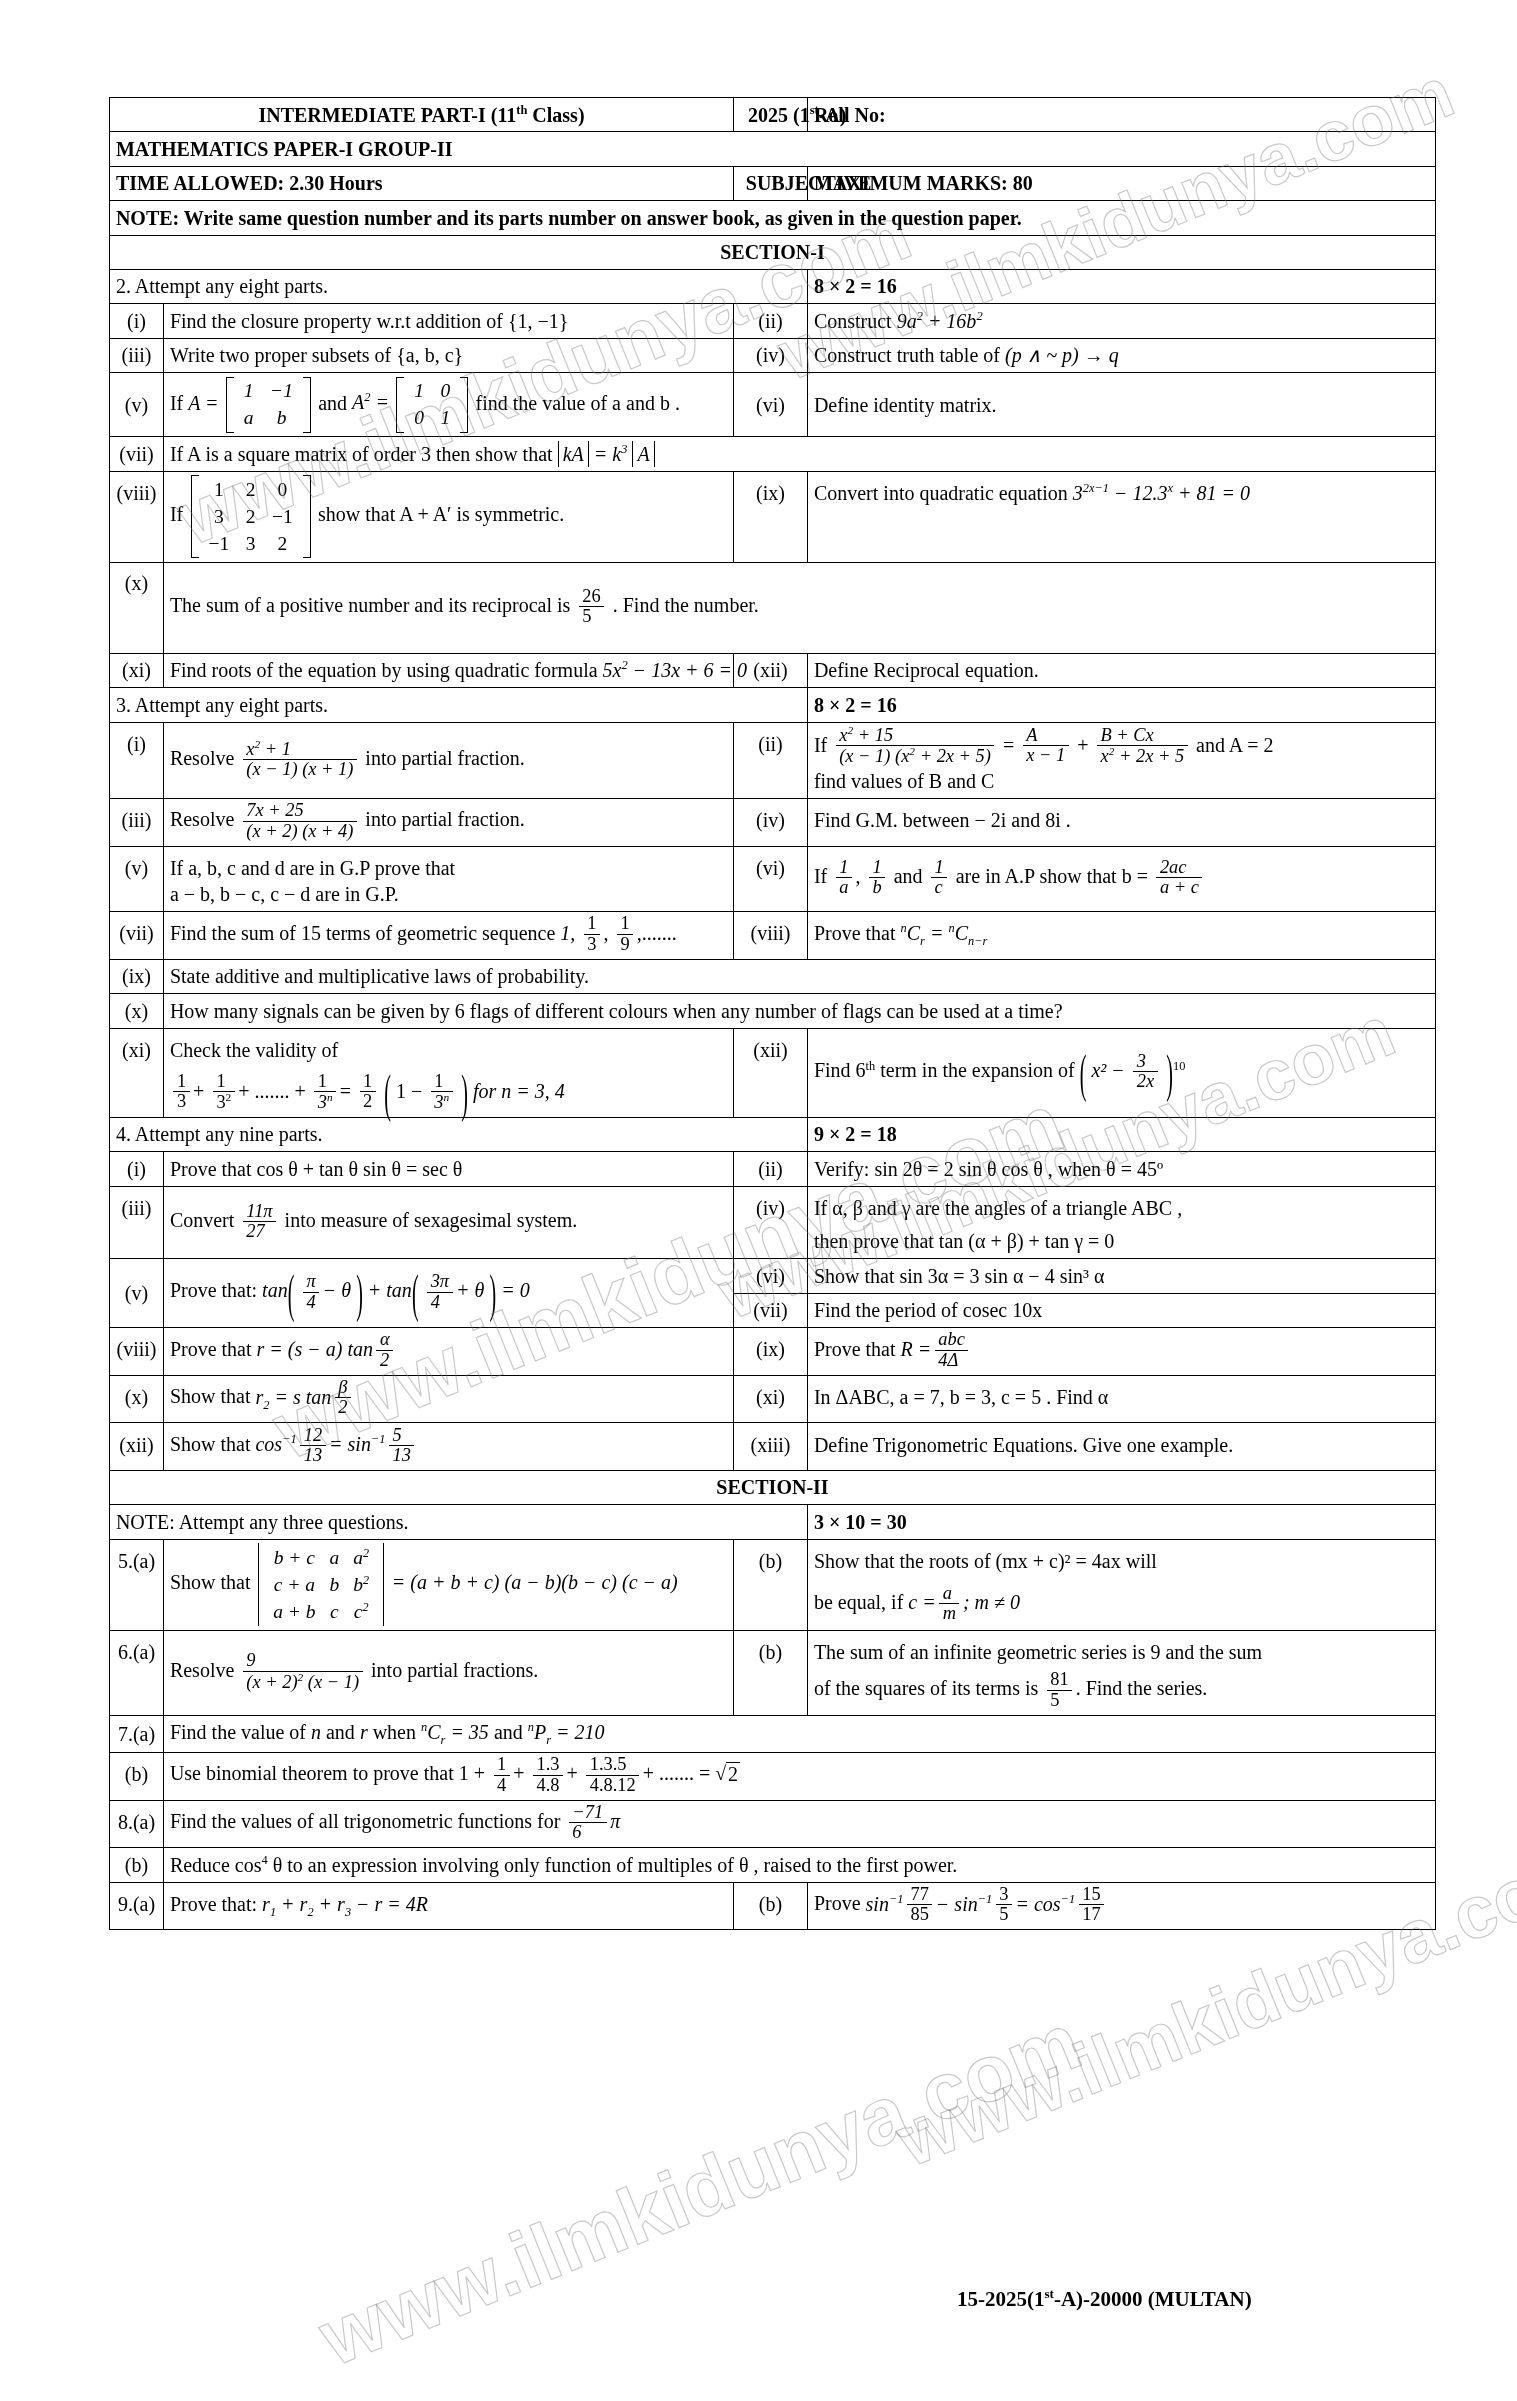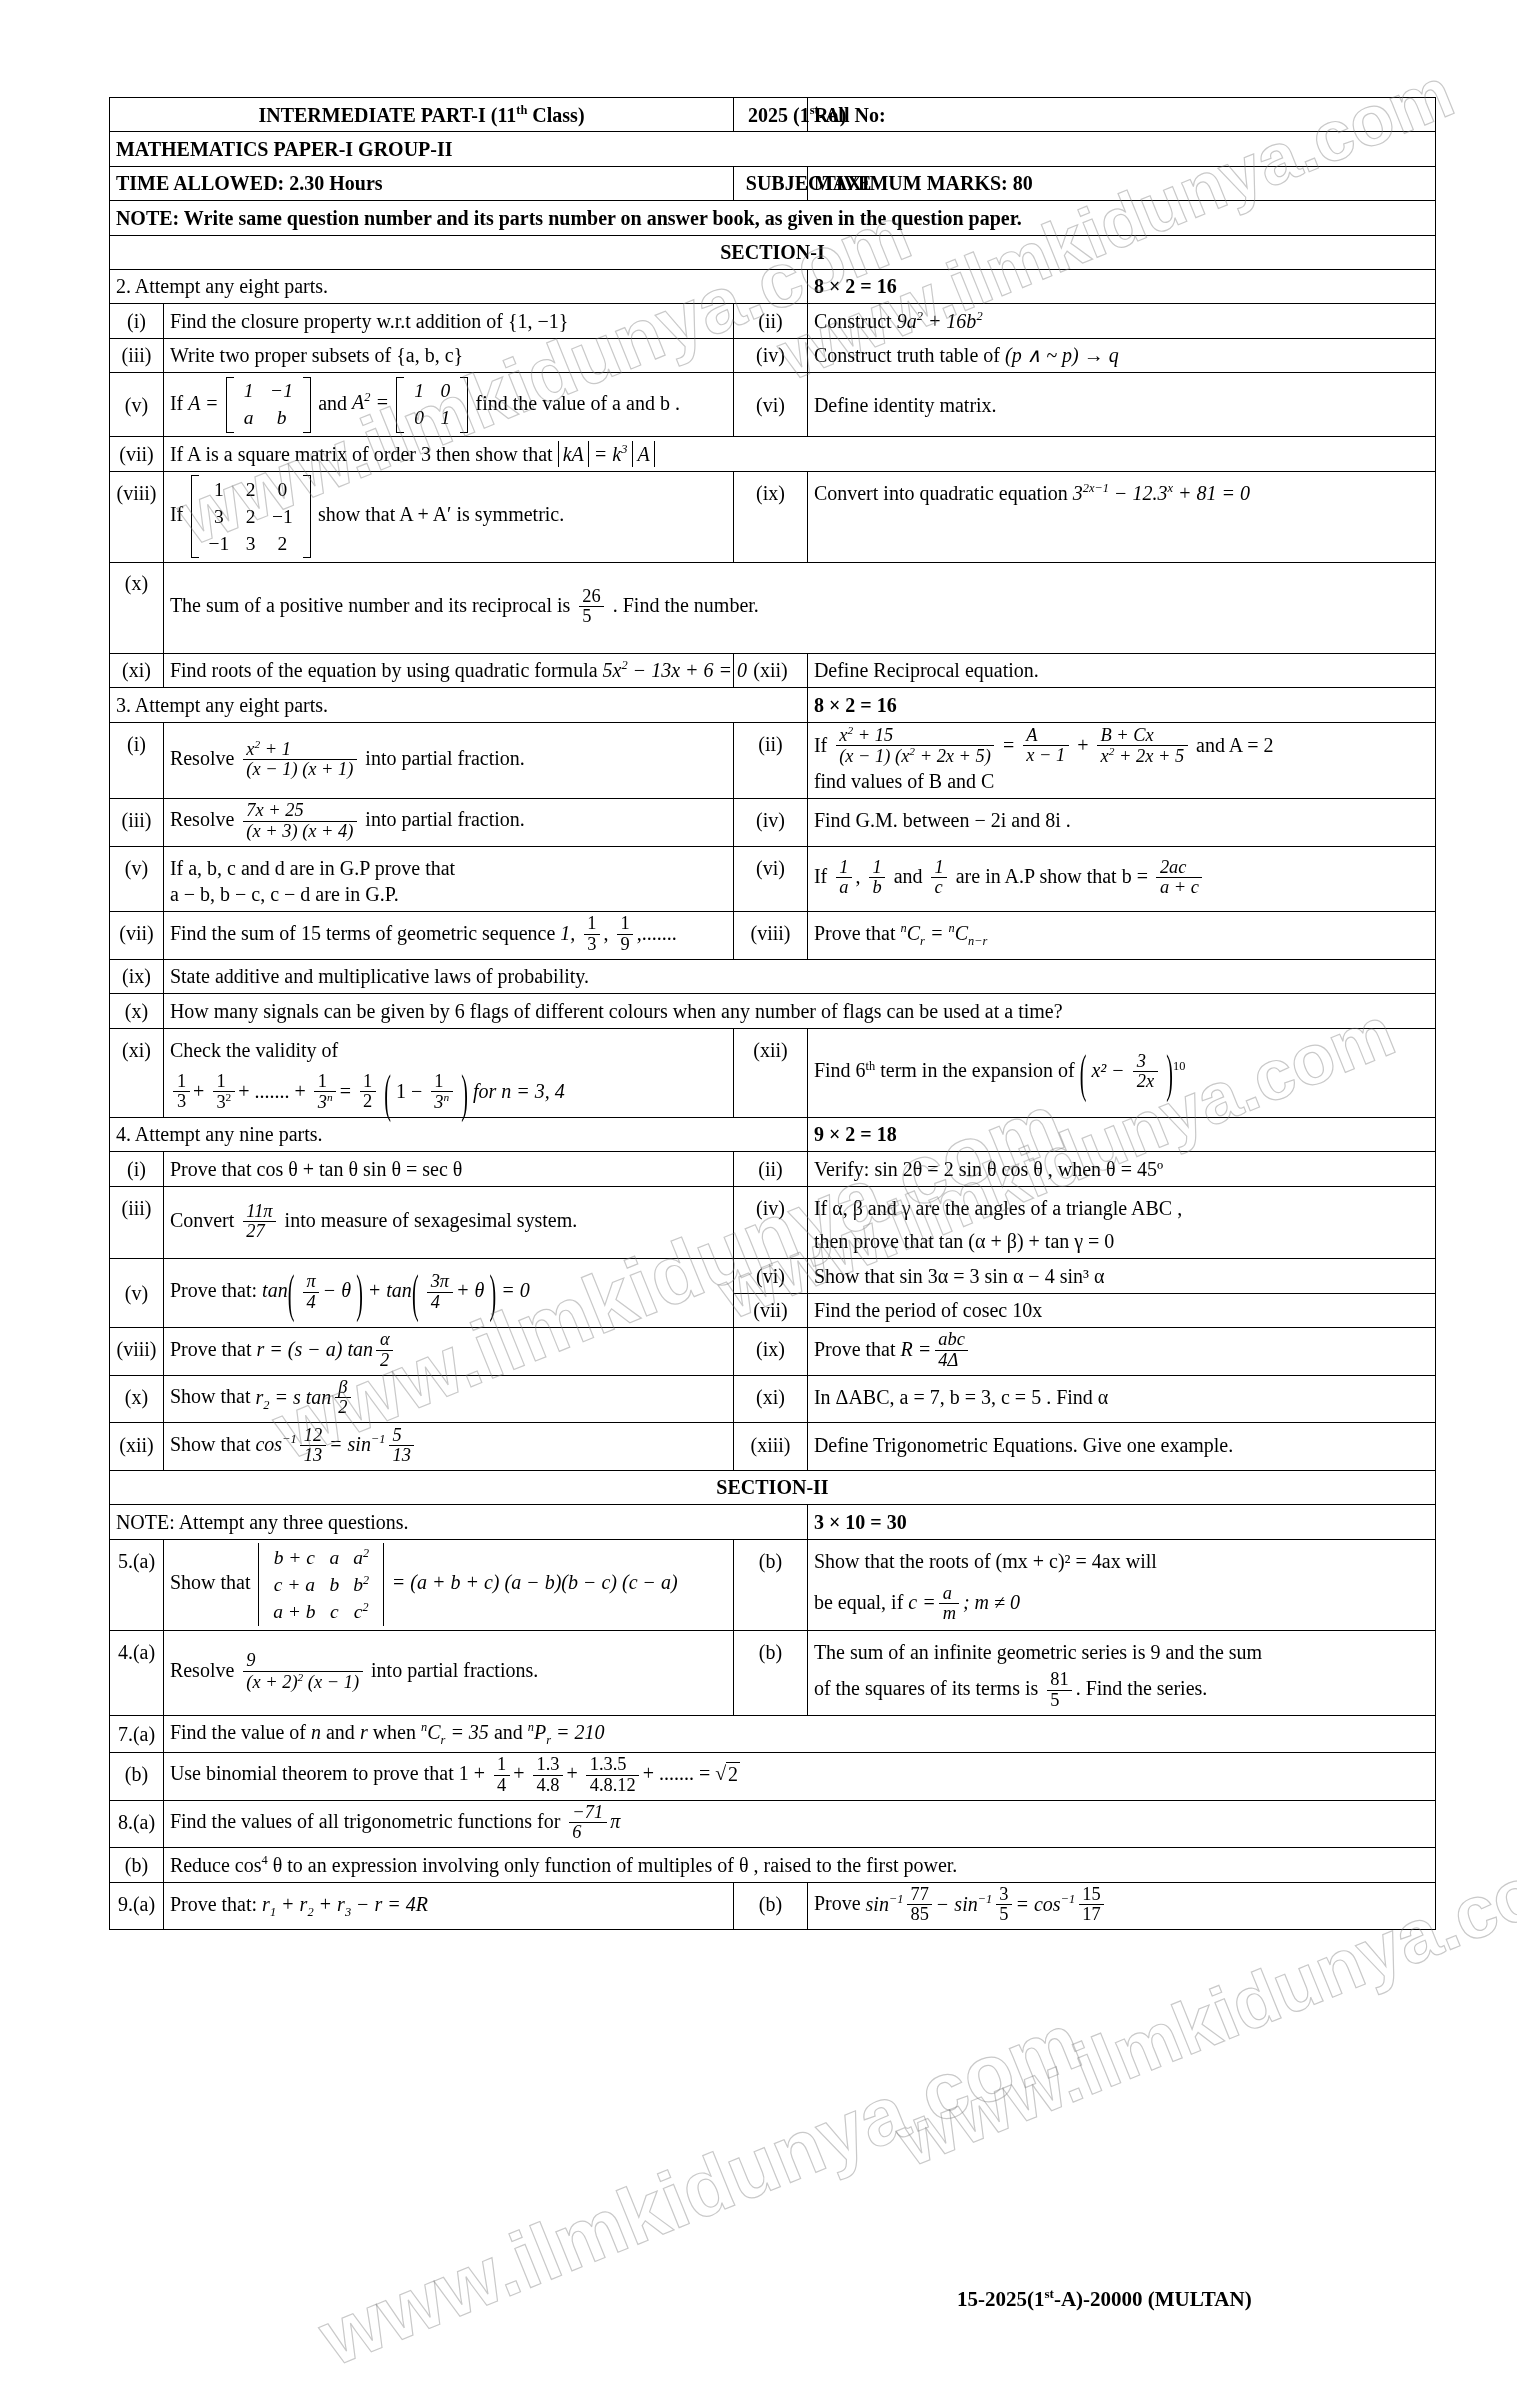--- a/index.html
+++ b/index.html
@@ -260,21 +260,21 @@
       <span class="frac mi"><span class="num">B + Cx</span><span class="den">x<sup>2</sup> + 2x + 5</span></span>
       <span>and  A = 2</span>
       <div style="margin-top:0">find values of  B  and  C</div>
     </td>
   </tr>
 
   <tr>
     <td class="rn" style="vertical-align:top;padding-top:8.3px;">(iii)</td>
     <td>
       <span>Resolve</span>
-      <span class="frac mi"><span class="num">7x + 25</span><span class="den">(x + 3) (x + 4)</span></span>
+      <span class="frac mi"><span class="num">7x + 25</span><span class="den">(x + 2) (x + 4)</span></span>
       <span>into partial fraction.</span>
     </td>
     <td class="rn" style="vertical-align:top;padding-top:8.3px;">(iv)</td>
     <td style="vertical-align:top;padding-top:8.3px;">Find G.M. between − 2i  and  8i .</td>
   </tr>
 
   <tr>
     <td class="rn" style="vertical-align:top;padding-top:8.3px;">(v)</td>
     <td style="vertical-align:top;padding-top:8.3px;">
       <div>If  a, b, c  and  d  are in G.P prove that</div>
@@ -451,21 +451,21 @@
     <td style="vertical-align:top;padding-top:8.3px;">
       <div>Show that the roots of  (mx + c)² = 4ax  will</div>
       <div style="margin-top:10.6px">
         <span>be equal, if</span>
         <span class="mi">c =</span><span class="frac mi"><span class="num">a</span><span class="den">m</span></span><span class="mi">; m ≠ 0</span>
       </div>
     </td>
   </tr>
 
   <tr>
-    <td class="rn" style="vertical-align:top;padding-top:8.3px;">4.(a)</td>
+    <td class="rn" style="vertical-align:top;padding-top:8.3px;">6.(a)</td>
     <td>
       <span>Resolve</span>
       <span class="frac mi"><span class="num">9</span><span class="den">(x + 2)<sup>2</sup> (x − 1)</span></span>
       <span>into partial fractions.</span>
     </td>
     <td class="rn" style="vertical-align:top;padding-top:8.3px;">(b)</td>
     <td style="vertical-align:top;padding-top:8.3px;">
       <div>The sum of an infinite geometric series is 9 and the sum</div>
       <div style="margin-top:5.9px">
         <span>of the squares of its terms is</span>

